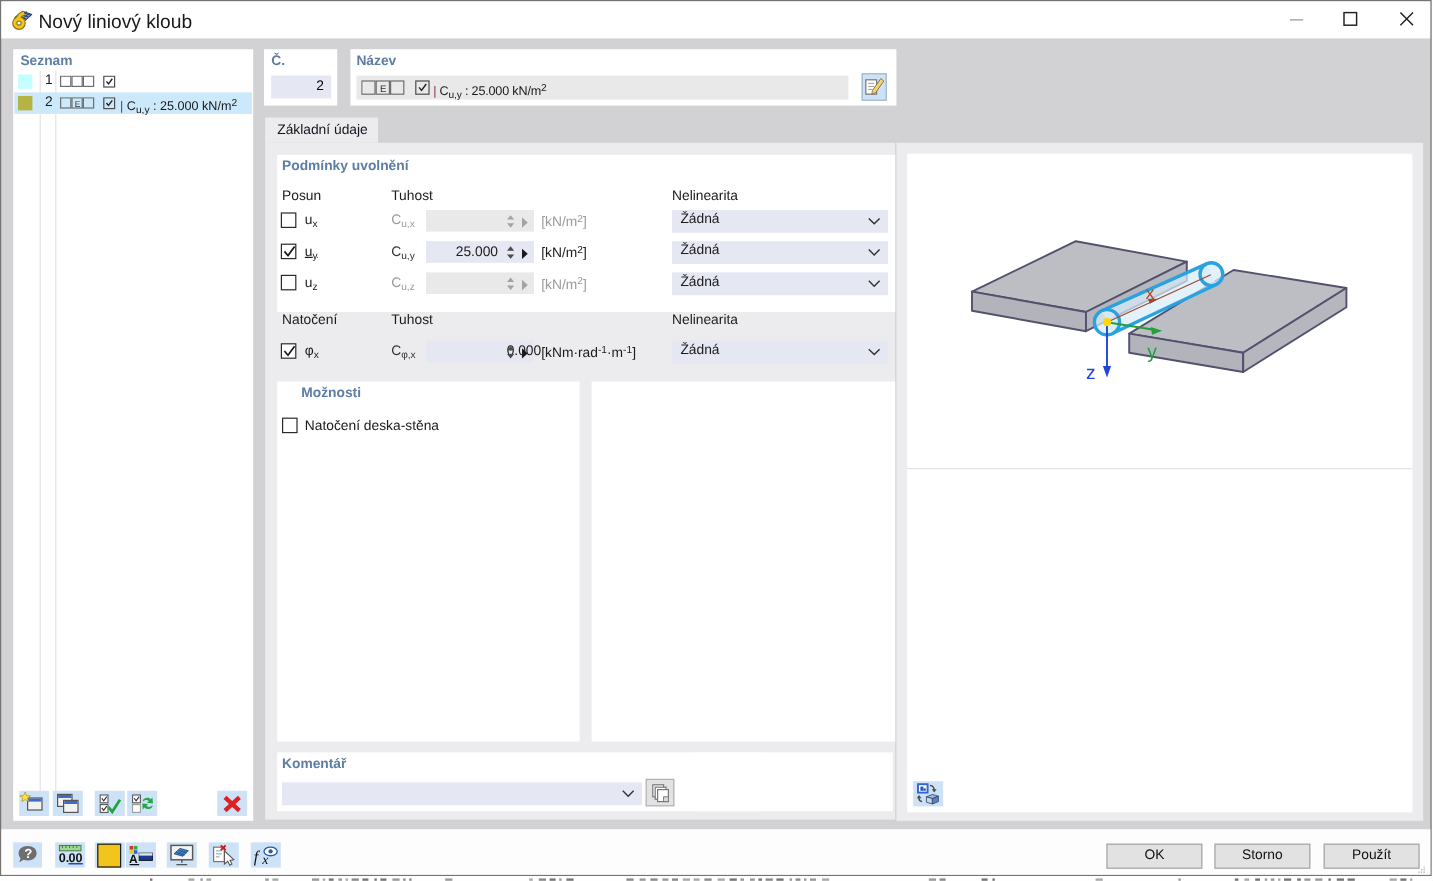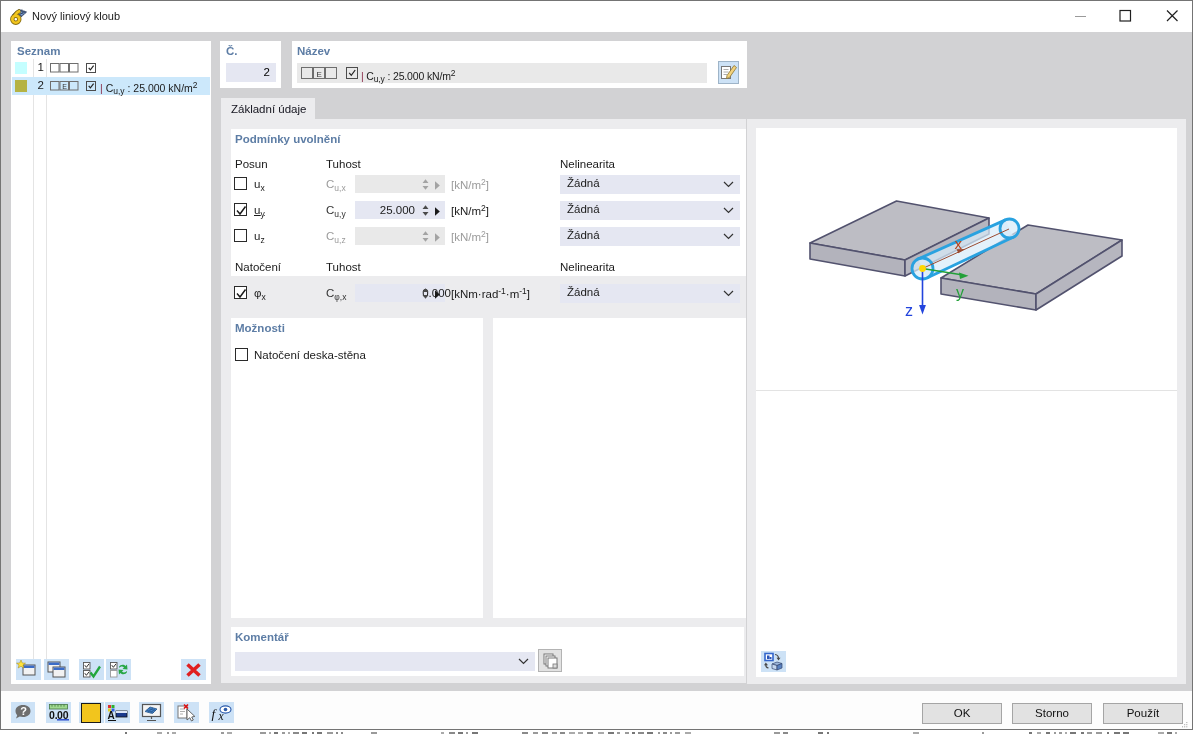--- a/index.html
+++ b/index.html
@@ -2,21 +2,21 @@
 <html><head>
 <meta charset="utf-8">
 <style>
 * { margin:0; padding:0; box-sizing:border-box; }
 html,body { width:1194px; height:734px; overflow:hidden;
   font-family:"Liberation Sans",sans-serif; background:#ffffff; }
 .abs { position:absolute; white-space:nowrap; }
 #dlg { position:absolute; left:0; top:0; width:1193px; height:730px;
   border:1px solid #747474; background:#d2d2d4; overflow:hidden; }
 #titlebar { position:absolute; left:0; top:0; width:1191px; height:31px; background:#ffffff; }
-#titletext { position:absolute; left:31px; top:9px; font-size:11px; color:#1a1a1a; }
+#titletext { position:absolute; left:31px; top:9px; font-size:16px; color:#1a1a1a; }
 .panelw { position:absolute; background:#ffffff; }
 .panelg { position:absolute; background:#ececee; }
 .hdr { font-weight:bold; font-size:11.5px; color:#5d7da5; }
 .lbl { font-size:11.5px; color:#1b1b1b; white-space:nowrap; }
 .glbl { font-size:11.5px; color:#9b9b9b; white-space:nowrap; }
 .lav { background:#e5e7f2; }
 .gray { background:#e9e9e9; }
 .bluebtn { position:absolute; background:#cde2f6; }
 sub.ss { font-size:8.5px; vertical-align:-2.5px; }
 sup.ss { font-size:8.5px; vertical-align:3.5px; }
@@ -146,21 +146,21 @@
       <path d="M5.5,8.5 h5 M5.5,11 h5 M5.5,13.5 h3.5" stroke="#999" stroke-width="0.8"></path>
       <path d="M9,14.5 L16,4.5 L18.5,6.5 L11.5,16.5 L8.5,17.5 Z" fill="#f3d27c" stroke="#8a7430" stroke-width="0.8"></path>
     </svg>
   </div>
 
   <div class="panelg" style="left:220px;top:97px;width:94px;height:21px;"></div>
   <div class="abs lbl" style="left:230px;top:102px;color:#14141e;">Základní údaje</div>
 
   <div class="panelg" style="left:220px;top:118px;width:525px;height:564px;">
 
-    <div class="panelw" style="left:10px;top:10px;width:515px;height:147px;padding-left:15px;">
+    <div class="panelw" style="left:10px;top:10px;width:515px;height:131px;padding-left:15px;">
       <div class="hdr" style="position:absolute;left:4px;top:4px;">Podmínky uvolnění</div>
       <div class="abs lbl" style="left:4px;top:29px;">Posun</div>
       <div class="abs lbl" style="left:95px;top:29px;">Tuhost</div>
       <div class="abs lbl" style="left:329px;top:29px;">Nelinearita</div>
 
       <div class="cb" style="left:3px;top:48px;"></div>
       <div class="abs lbl" style="left:23px;top:49px;">u<sub class="ss">x</sub></div>
       <div class="abs glbl" style="left:95px;top:49px;">C<sub class="ss">u,x</sub></div>
       <div class="abs gray" style="left:124px;top:46px;width:90px;height:18px;"></div>
       <svg class="abs" style="left:124px;top:46px" width="90" height="18" viewBox="0 0 90 18">
@@ -227,21 +227,21 @@
       <div class="abs lbl" style="left:220px;top:157px;">[kNm·rad<sup class="ss">-1</sup>·m<sup class="ss">-1</sup>]</div>
       <div class="ddl" style="left:329px;top:155px;width:180px;">
           <span style="position:absolute;left:7px;top:2px;">Žádná</span>
         <svg class="abs" style="left:163px;top:6px" width="11" height="7" viewBox="0 0 11 7">
             <path d="M1,1 L5.5,5.5 L10,1" stroke="#333" stroke-width="1.2" fill="none"></path>
           </svg>
       </div>
     </div>
 
     <div class="panelw" style="left:10px;top:199px;width:252px;height:300px;">
-      <div class="hdr" style="position:absolute;left:4px;top:4px;text-align:center;">Možnosti</div>
+      <div class="hdr" style="position:absolute;left:20px;top:4px;text-align:center;">Možnosti</div>
       <div class="cb" style="left:4px;top:30px;"></div>
       <div class="abs lbl" style="left:23px;top:31px;">Natočení deska-stěna</div>
     </div>
     <div class="panelw" style="left:272px;top:199px;width:253px;height:300px;"></div>
 
     <div class="panelw" style="left:10px;top:508px;width:404px;height:49px;">
       <div class="hdr" style="position:absolute;left:4px;top:4px;">Komentář</div>
       <div class="ddl" style="left:4px;top:25px;width:300px;">
         <svg class="abs" style="left:283px;top:6px" width="11" height="7" viewBox="0 0 11 7">
             <path d="M1,1 L5.5,5.5 L10,1" stroke="#333" stroke-width="1.2" fill="none"></path>

